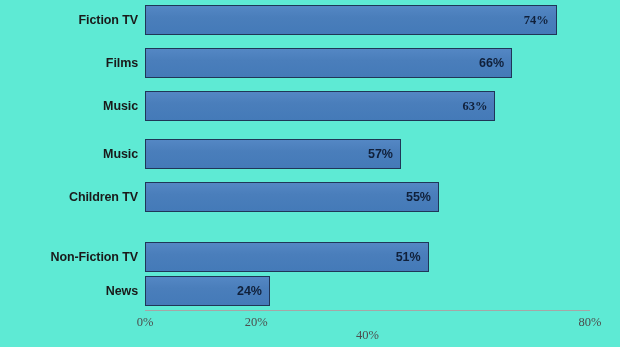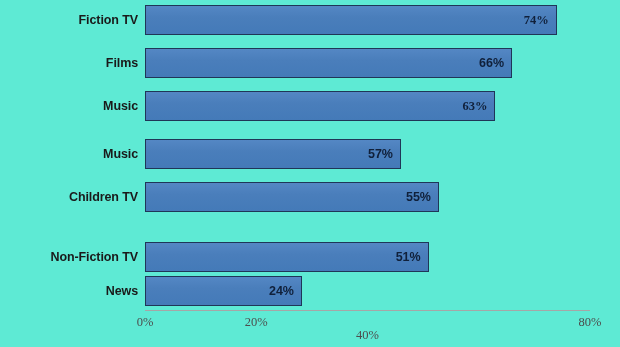--- a/index.html
+++ b/index.html
@@ -152,21 +152,21 @@
 
     <div class="bar-row" style="top:242px;">
       <div class="cat-label">Non-Fiction TV</div>
       <div class="bar" style="width: 283.688px; text-decoration: underline;">
         <span class="bar-value">51%</span>
       </div>
     </div>
 
     <div class="bar-row" style="top:276px;">
       <div class="cat-label">News</div>
-      <div class="bar" style="width: 157px;">
+      <div class="bar" style="width: 125px;">
         <span class="bar-value">24%</span>
       </div>
     </div>
 
   </div>
 
   <div class="axis-line" style="width: 445px;"></div>
 
   <div class="axis-labels">
     <div class="tick-label" style="left:145px;">0%</div>

